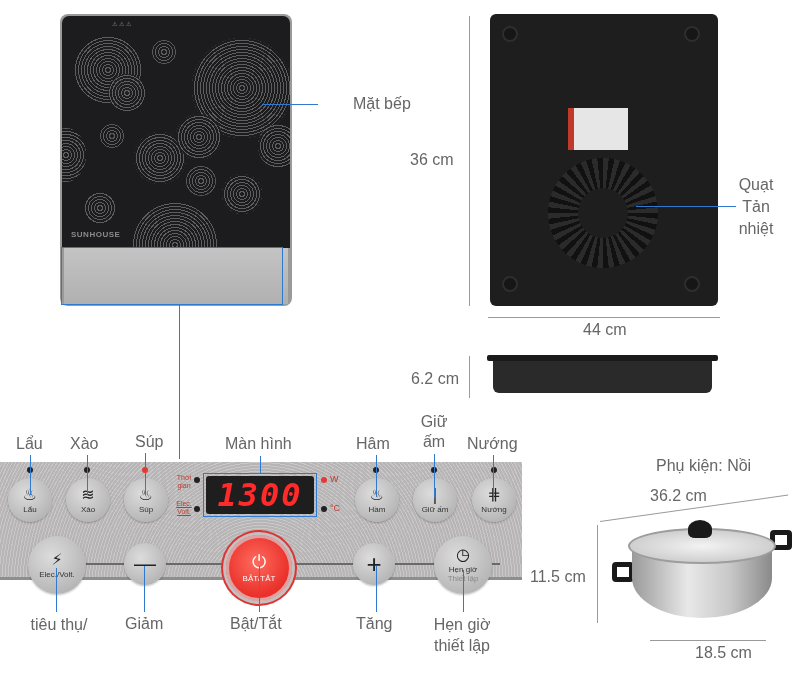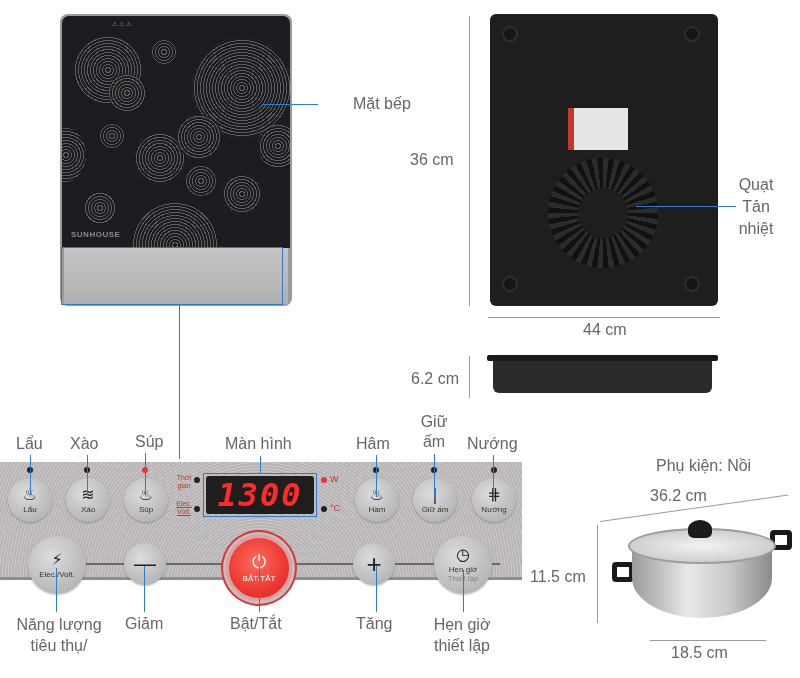--- a/index.html
+++ b/index.html
@@ -207,38 +207,37 @@
 <div class="callout-v" style="left:376px;top:455px;height:42px;"></div>
 <div class="callout-v" style="left:434px;top:454px;height:44px;"></div>
 <div class="callout-v" style="left:493px;top:455px;height:42px;"></div>
 <div class="callout-v" style="left:56px;top:568px;height:44px;"></div>
 <div class="callout-v" style="left:144px;top:566px;height:46px;"></div>
 <div class="callout-v" style="left:259px;top:566px;height:46px;"></div>
 <div class="callout-v" style="left:376px;top:566px;height:46px;"></div>
 <div class="callout-v" style="left:463px;top:570px;height:42px;"></div>
 
 <div class="label center" style="left:4px;top:614px;width:110px;line-height:21px;">
-  <div>Năng lượng</div>
   <div>tiêu thụ/</div>
 </div>
 <div class="label" style="left:125px;top:614px;">Giảm</div>
 <div class="label" style="left:230px;top:614px;">Bật/Tắt</div>
 <div class="label" style="left:356px;top:614px;">Tăng</div>
 <div class="label center" style="left:424px;top:614px;width:76px;line-height:21px;">
   <div>Hẹn giờ</div>
   <div>thiết lập</div>
 </div>
 
 <div class="label" style="left:656px;top:456px;">Phụ kiện: Nồi</div>
 <div class="label" style="left:650px;top:486px;">36.2 cm</div>
 <div class="dim-line" style="left:600px;top:511px;width:190px;height:1px;transform:rotate(-8deg);transform-origin:left center;top:521px;"></div>
 <div class="dim-line" style="left:597px;top:525px;width:1px;height:98px;"></div>
 <div class="label" style="left:530px;top:567px;">11.5 cm</div>
 <div class="dim-line" style="left:650px;top:640px;width:116px;height:1px;"></div>
-<div class="label" style="left:671px;top:643px;">18.5 cm</div>
+<div class="label" style="left:695px;top:643px;">18.5 cm</div>
 
 <div class="pot">
   <div class="pot-handle" style="left:-10px;top:42px;"></div>
   <div class="pot-handle" style="left:148px;top:10px;"></div>
   <div class="pot-body"></div>
   <div class="pot-lid"></div>
   <div class="pot-knob"></div>
 </div>
 
 </body></html>

